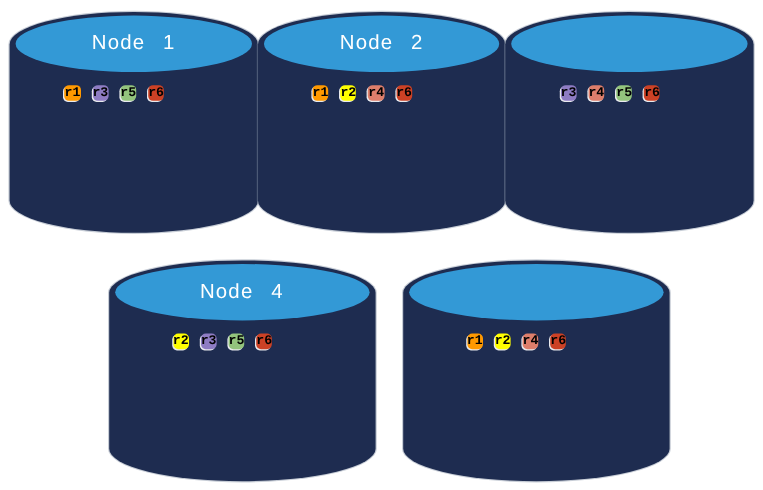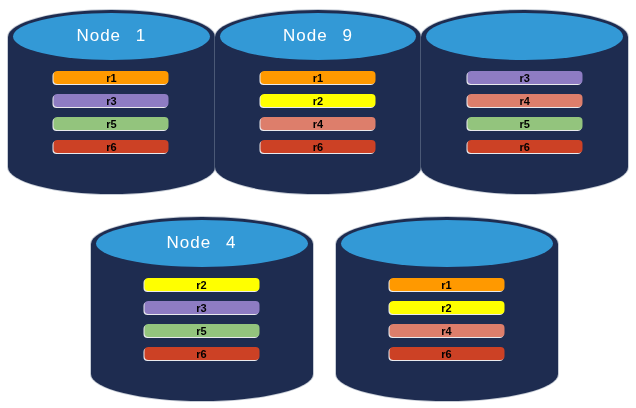--- a/index.html
+++ b/index.html
@@ -65,22 +65,23 @@
     word-spacing: 9px;
     color: #ffffff;
   }
   .bars {
     position: absolute;
     top: 61px;
     left: 50%;
     transform: translateX(-50%);
     width: 115px;
     display: flex;
-    flex-direction: column;
+    flex-direction: row;
     gap: 10px;
+    font-family: Liberation Mono, monospace;
   }
   .bar {
     height: 13px;
     border-radius: 4px;
     display: flex;
     align-items: center;
     justify-content: center;
     font-size: 11px;
     font-weight: bold;
     color: #000000;
@@ -103,21 +104,21 @@
 
   <div class="bar" style="background: rgb(147, 196, 125); color: rgb(0, 0, 0);">r5</div>
 
   <div class="bar" style="background: rgb(204, 65, 37); color: rgb(0, 0, 0);">r6</div>
 </div>
   </div>
 
   <div class="cyl">
     <div class="cyl-shell" style="background: rgb(30, 44, 80);"></div>
     <div class="cyl-topface" style="background: rgb(51, 153, 214);"></div>
-    <div class="cyl-title" style="color: rgb(255, 255, 255);">Node 9</div>
+    <div class="cyl-title" style="color: rgb(255, 255, 255);">Node 2</div>
     <div class="bars">
   <div class="bar" style="background: rgb(255, 153, 0); color: rgb(0, 0, 0);">r1</div>
 
   <div class="bar" style="background: rgb(255, 255, 0); color: rgb(0, 0, 0);">r2</div>
 
   <div class="bar" style="background: rgb(221, 126, 107); color: rgb(0, 0, 0);">r4</div>
 
   <div class="bar" style="background: rgb(204, 65, 37); color: rgb(0, 0, 0);">r6</div>
 </div>
   </div>

